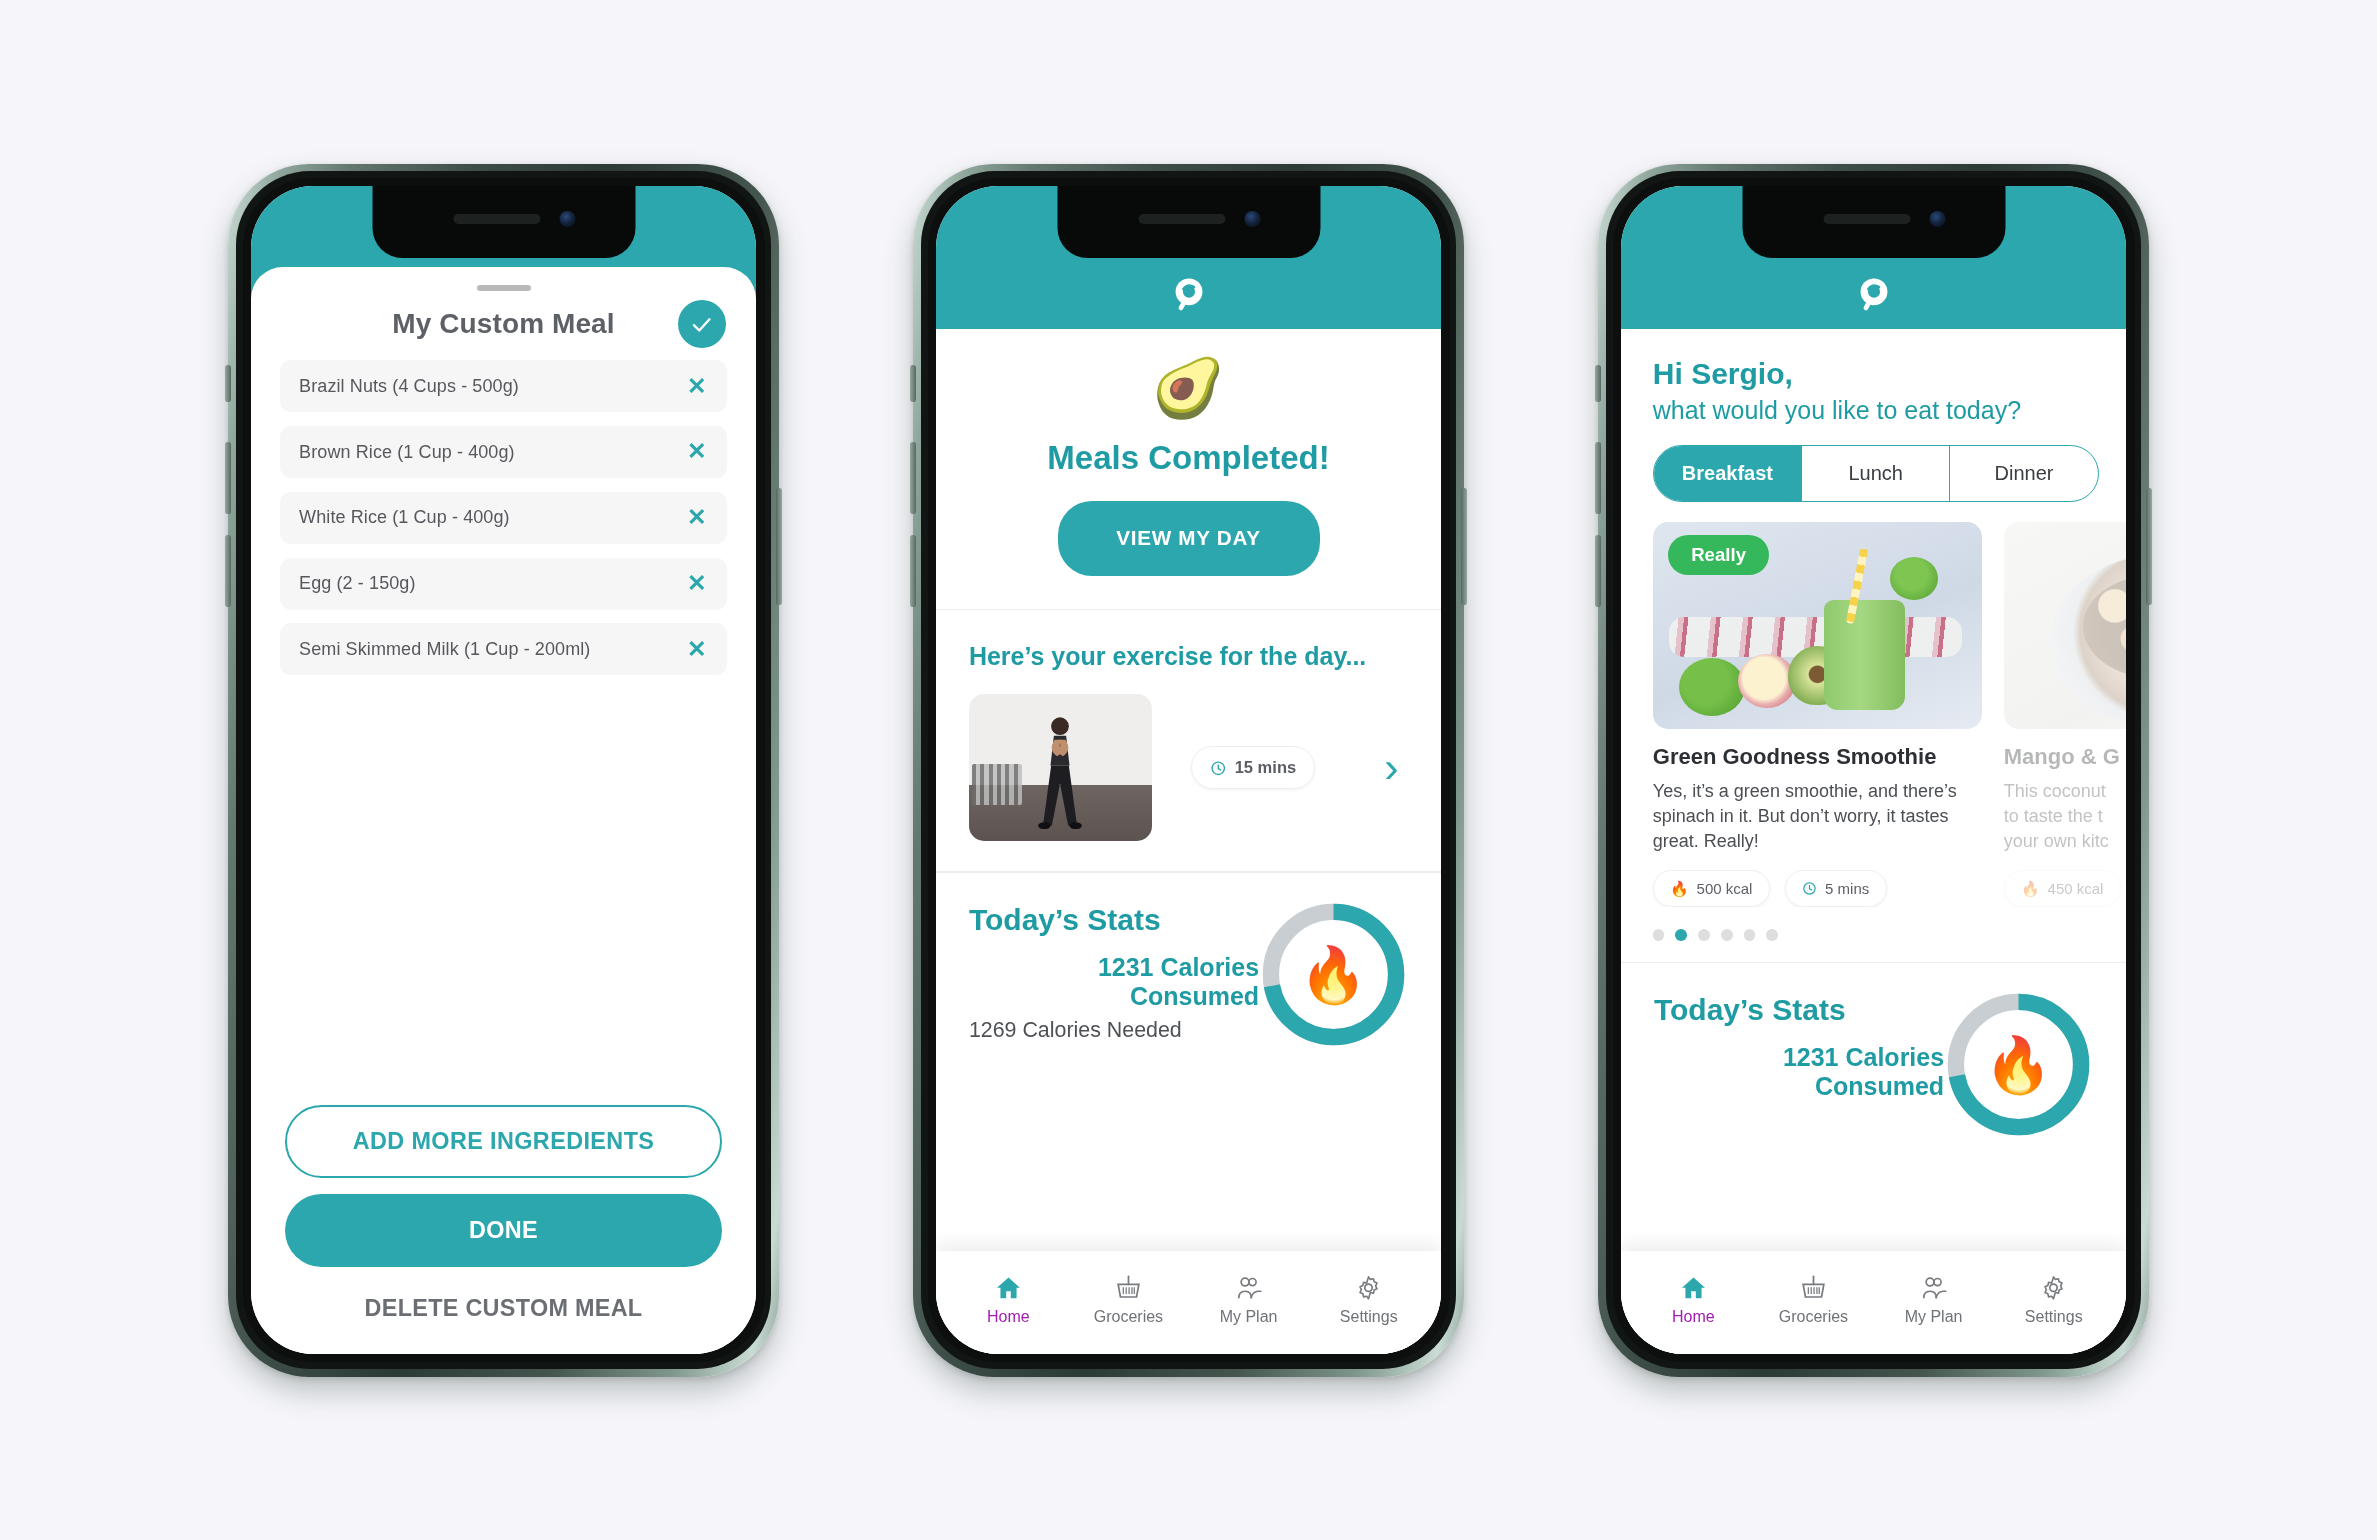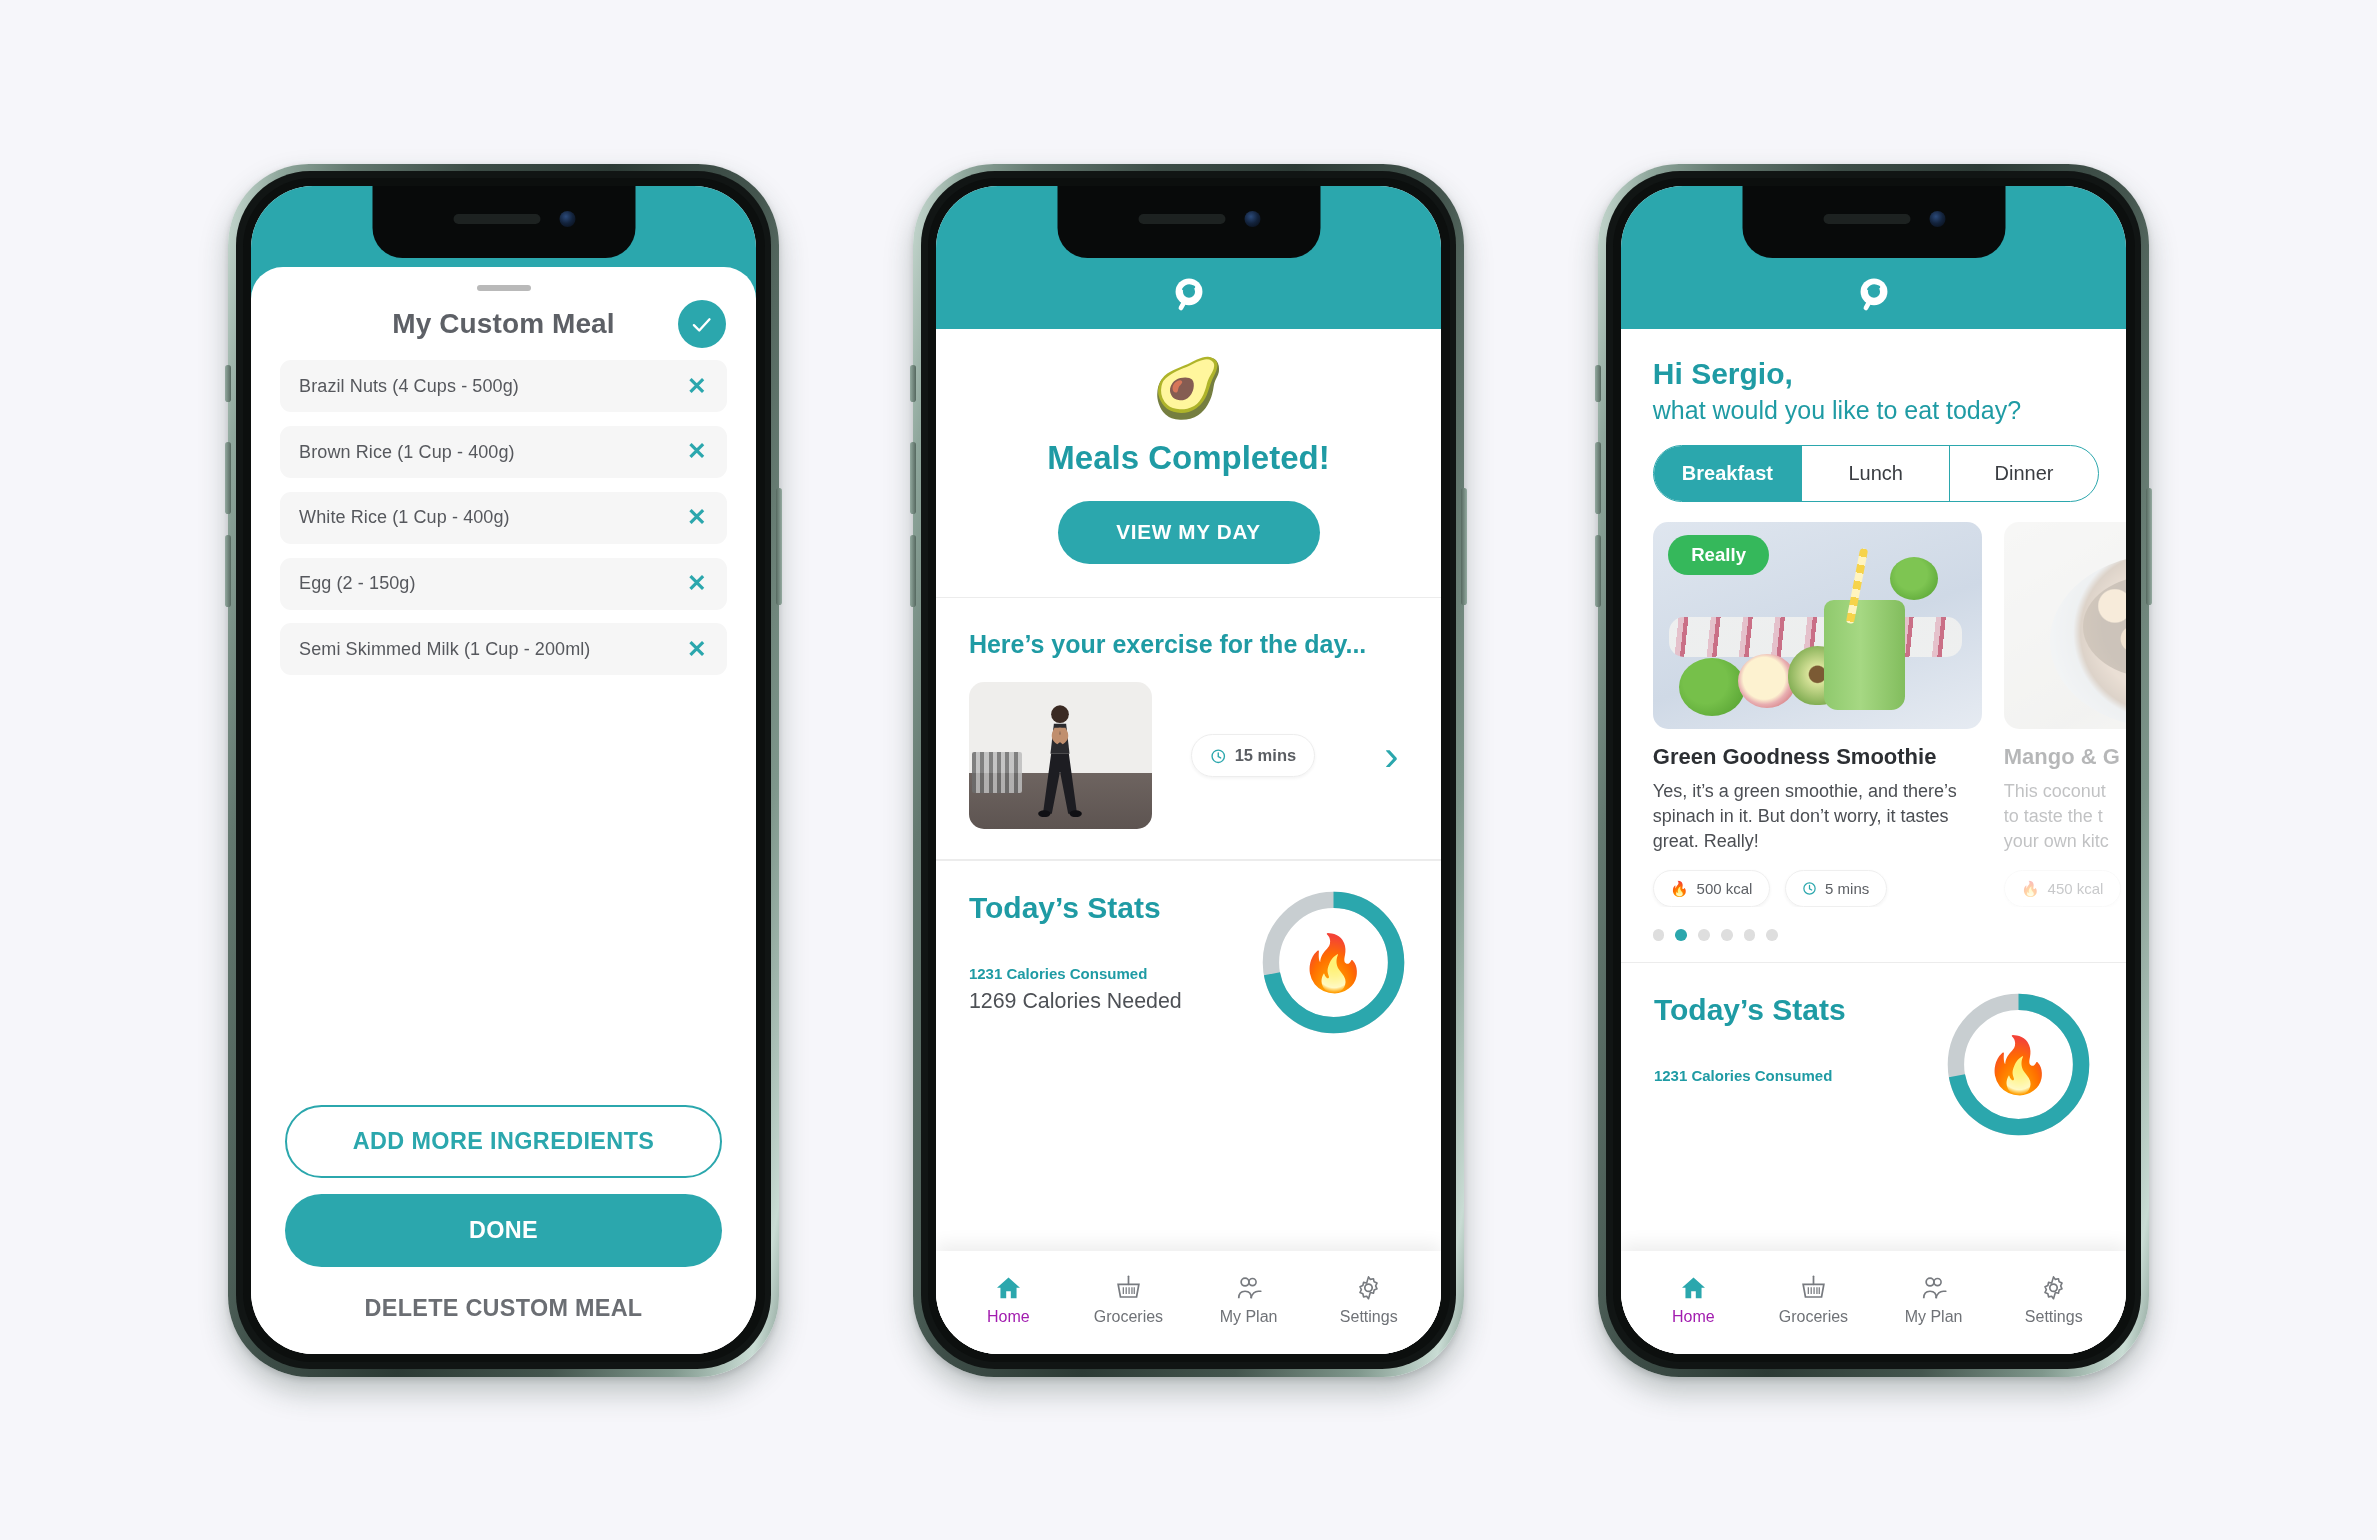--- a/index.html
+++ b/index.html
@@ -216,21 +216,21 @@
   .meals-sub {
     text-align: center;
     font-size: 20px;
     color: #5e6166;
     line-height: 1.42;
     margin-top: 13.8px;
     padding: 0 16.5px;
   }
   .view-day {
     margin: 23.4px auto 33px;
-    width: 262px; height: 63px;
+    width: 262px; height: 75px;
     background: #2ba7ad;
     border-radius: 34px;
     color: #fff;
     font-size: 20.7px;
     font-weight: bold;
     letter-spacing: 0.7px;
     display: flex; align-items: center; justify-content: center;
   }
   .exercise-title {
     font-size: 25px;
@@ -289,24 +289,25 @@
     align-items: flex-start;
     position: relative;
   }
   .stats-left { flex: 1; padding-left: 5.5px; }
   .stats-title {
     font-size: 30px;
     font-weight: bold;
     color: #1f9ba4;
   }
   .stat-consumed {
-    font-size: 15px;
+    font-size: 25px;
     font-weight: bold;
     color: #1f9ba4;
-    margin-top: 40px;
+    margin-top: 16px;
+    text-align: right;
   }
   .stat-needed {
     font-size: 21.4px;
     color: #4e5156;
     margin-top: 6.9px;
   }
   .ring {
     width: 149px; height: 149px;
     position: relative;
     flex: 0 0 auto;

